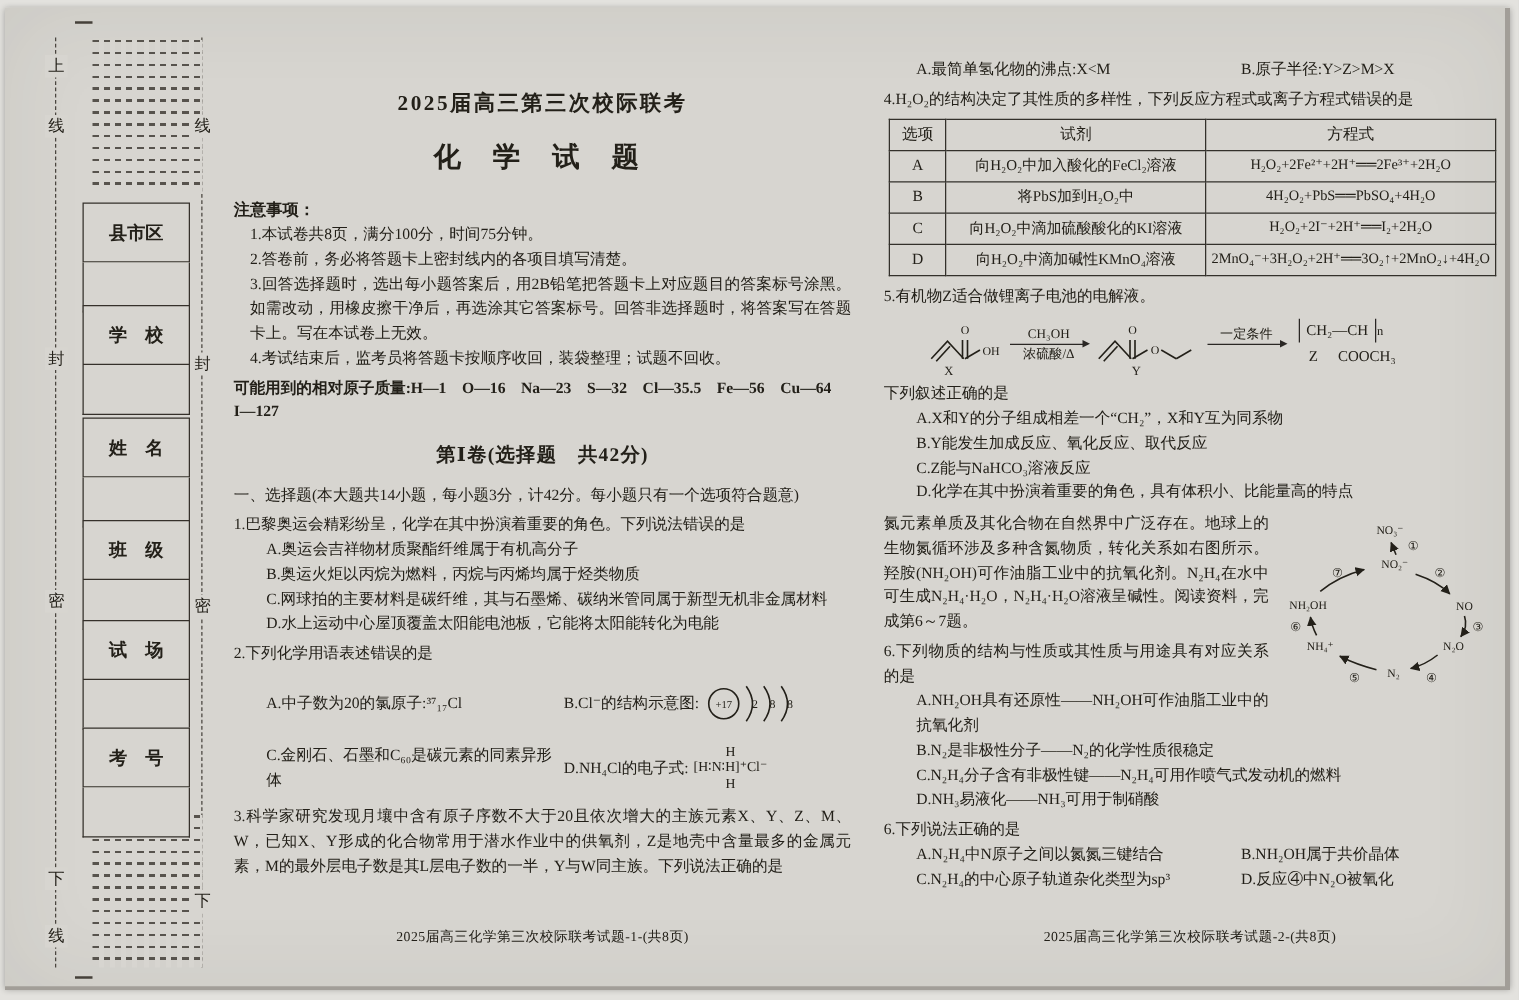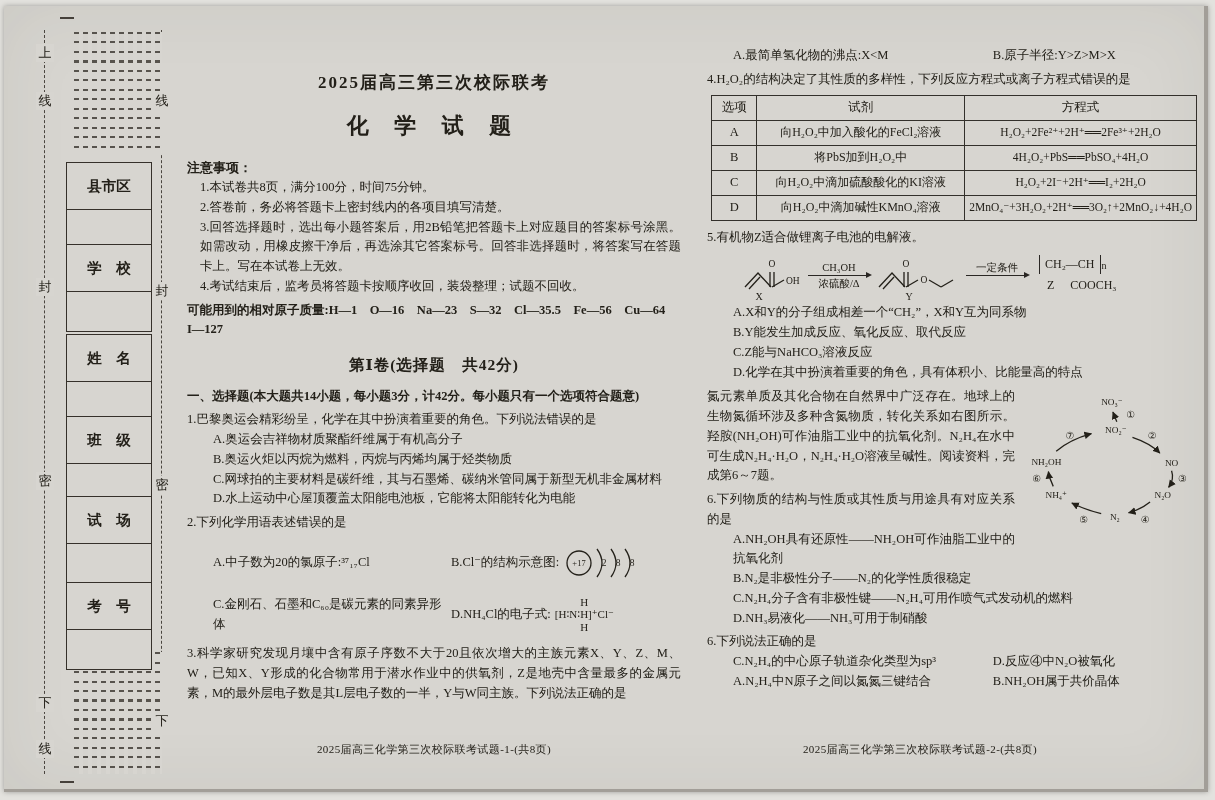--- a/index.html
+++ b/index.html
@@ -39,21 +39,21 @@
   
   .pg { position:absolute; font-size:12.5px; line-height:1.58; }
   .pg1 { left:183px; top:64px; width:494px; }
   .pg2 { left:703px; top:40px; width:490px; }
   .title { text-align:center; font-size:17px; font-weight:bold; letter-spacing:2px; }
   .subtitle { text-align:center; font-size:22px; font-weight:bold; letter-spacing:10px; margin:12px 0 14px; }
   .notice-hd { font-weight:bold; font-size:13px; }
   .notice { padding-left:13px; text-align:justify; }
   .masses { font-weight:bold; margin-top:4px; }
   .part-title { text-align:center; font-weight:bold; font-size:15.5px; margin:13px 0 9px; letter-spacing:1px; }
-  .sec-title { font-weight:bold; text-align:justify; }
+  .sec-title { font-weight:normal; text-align:justify; }
   .stem { margin-top:4px; text-align:justify; }
   .opt { display:block; padding-left:26px; text-align:justify; }
   .opt-row { display:flex; padding-left:26px; gap:8px; }
   .opt-row > .cell { flex:1 1 50%; display:flex; align-items:center; gap:4px; }
   .opt-row2 { display:flex; padding-left:26px; }
   .opt-row2 > span:first-child { flex:0 0 56%; }
   .efml { display:inline-block; white-space:pre; text-align:center; font-size:11px; line-height:1.12; vertical-align:middle; }
   svg text { fill:#232019; font-family:"Liberation Serif","DejaVu Serif",serif; }
   svg .ln { stroke:#232019; stroke-width:1.3; fill:none; }
   
@@ -77,21 +77,21 @@
   .poly-n { font-size:10px; margin-left:1px; }
   .poly-bottom { display:flex; gap:16px; padding-left:8px; margin-top:2px; }
   
   .block67 { margin-top:5px; }
   .ncycle { float:right; width:176px; height:142px; margin:0 0 2px 6px; }
   .clear { clear:both; }
   .intro { text-align:justify; }
   
   .footer { position:absolute; top:736px; text-align:center; font-size:11px; letter-spacing:.4px; }
   .f1 { left:180px; width:500px; }
-  .f2 { left:668px; width:496px; }
+  .f2 { left:700px; width:496px; }
 </style>
 </head>
 <body>
 
 <div class="paper">
 
   <div>
     <div class="tick" style="top:11px"></div>
     <div class="tick" style="top:775px"></div>
     <div class="rail" style="left:40px"></div>
@@ -268,20 +268,21 @@
         <div class="poly-top">
           <span class="bracket">CH₂—CH</span>
           <span class="poly-n">n</span>
         </div>
         <div class="poly-bottom">
           <span>Z</span>
           <span>COOCH₃</span>
         </div>
       </div>
     </div>
+    <p class="stem">下列叙述正确的是</p>
     <span class="opt">A.X和Y的分子组成相差一个“CH₂”，X和Y互为同系物</span>
     <span class="opt">B.Y能发生加成反应、氧化反应、取代反应</span>
     <span class="opt">C.Z能与NaHCO₃溶液反应</span>
     <span class="opt">D.化学在其中扮演着重要的角色，具有体积小、比能量高的特点</span>
 
     <div class="block67">
       <svg class="ncycle" viewBox="0 0 180 142">
         <defs>
           <marker id="ah" markerWidth="7" markerHeight="7" refX="5.5" refY="3" orient="auto">
             <path d="M0,0L6,3L0,6z" fill="#232019"></path>
@@ -313,23 +314,23 @@
       <p class="stem">6.下列物质的结构与性质或其性质与用途具有对应关系的是</p>
       <span class="opt">A.NH₂OH具有还原性——NH₂OH可作油脂工业中的抗氧化剂</span>
       <span class="opt">B.N₂是非极性分子——N₂的化学性质很稳定</span>
       <span class="opt">C.N₂H₄分子含有非极性键——N₂H₄可用作喷气式发动机的燃料</span>
       <span class="opt">D.NH₃易液化——NH₃可用于制硝酸</span>
       <div class="clear"></div>
     </div>
 
     <p class="stem">6.下列说法正确的是</p>
     <div class="opt-row2">
+      <span>A.N₂H₄中N原子之间以氮氮三键结合</span>
+      <span>B.NH₂OH属于共价晶体</span>
+    </div>
+    <div class="opt-row2">
       <span>C.N₂H₄的中心原子轨道杂化类型为sp³</span>
       <span>D.反应④中N₂O被氧化</span>
     </div>
-    <div class="opt-row2">
-      <span>A.N₂H₄中N原子之间以氮氮三键结合</span>
-      <span>B.NH₂OH属于共价晶体</span>
-    </div>
   </div>
   <div class="footer f2">2025届高三化学第三次校际联考试题-2-(共8页)</div>
 
 </div>
 
 </body></html>

